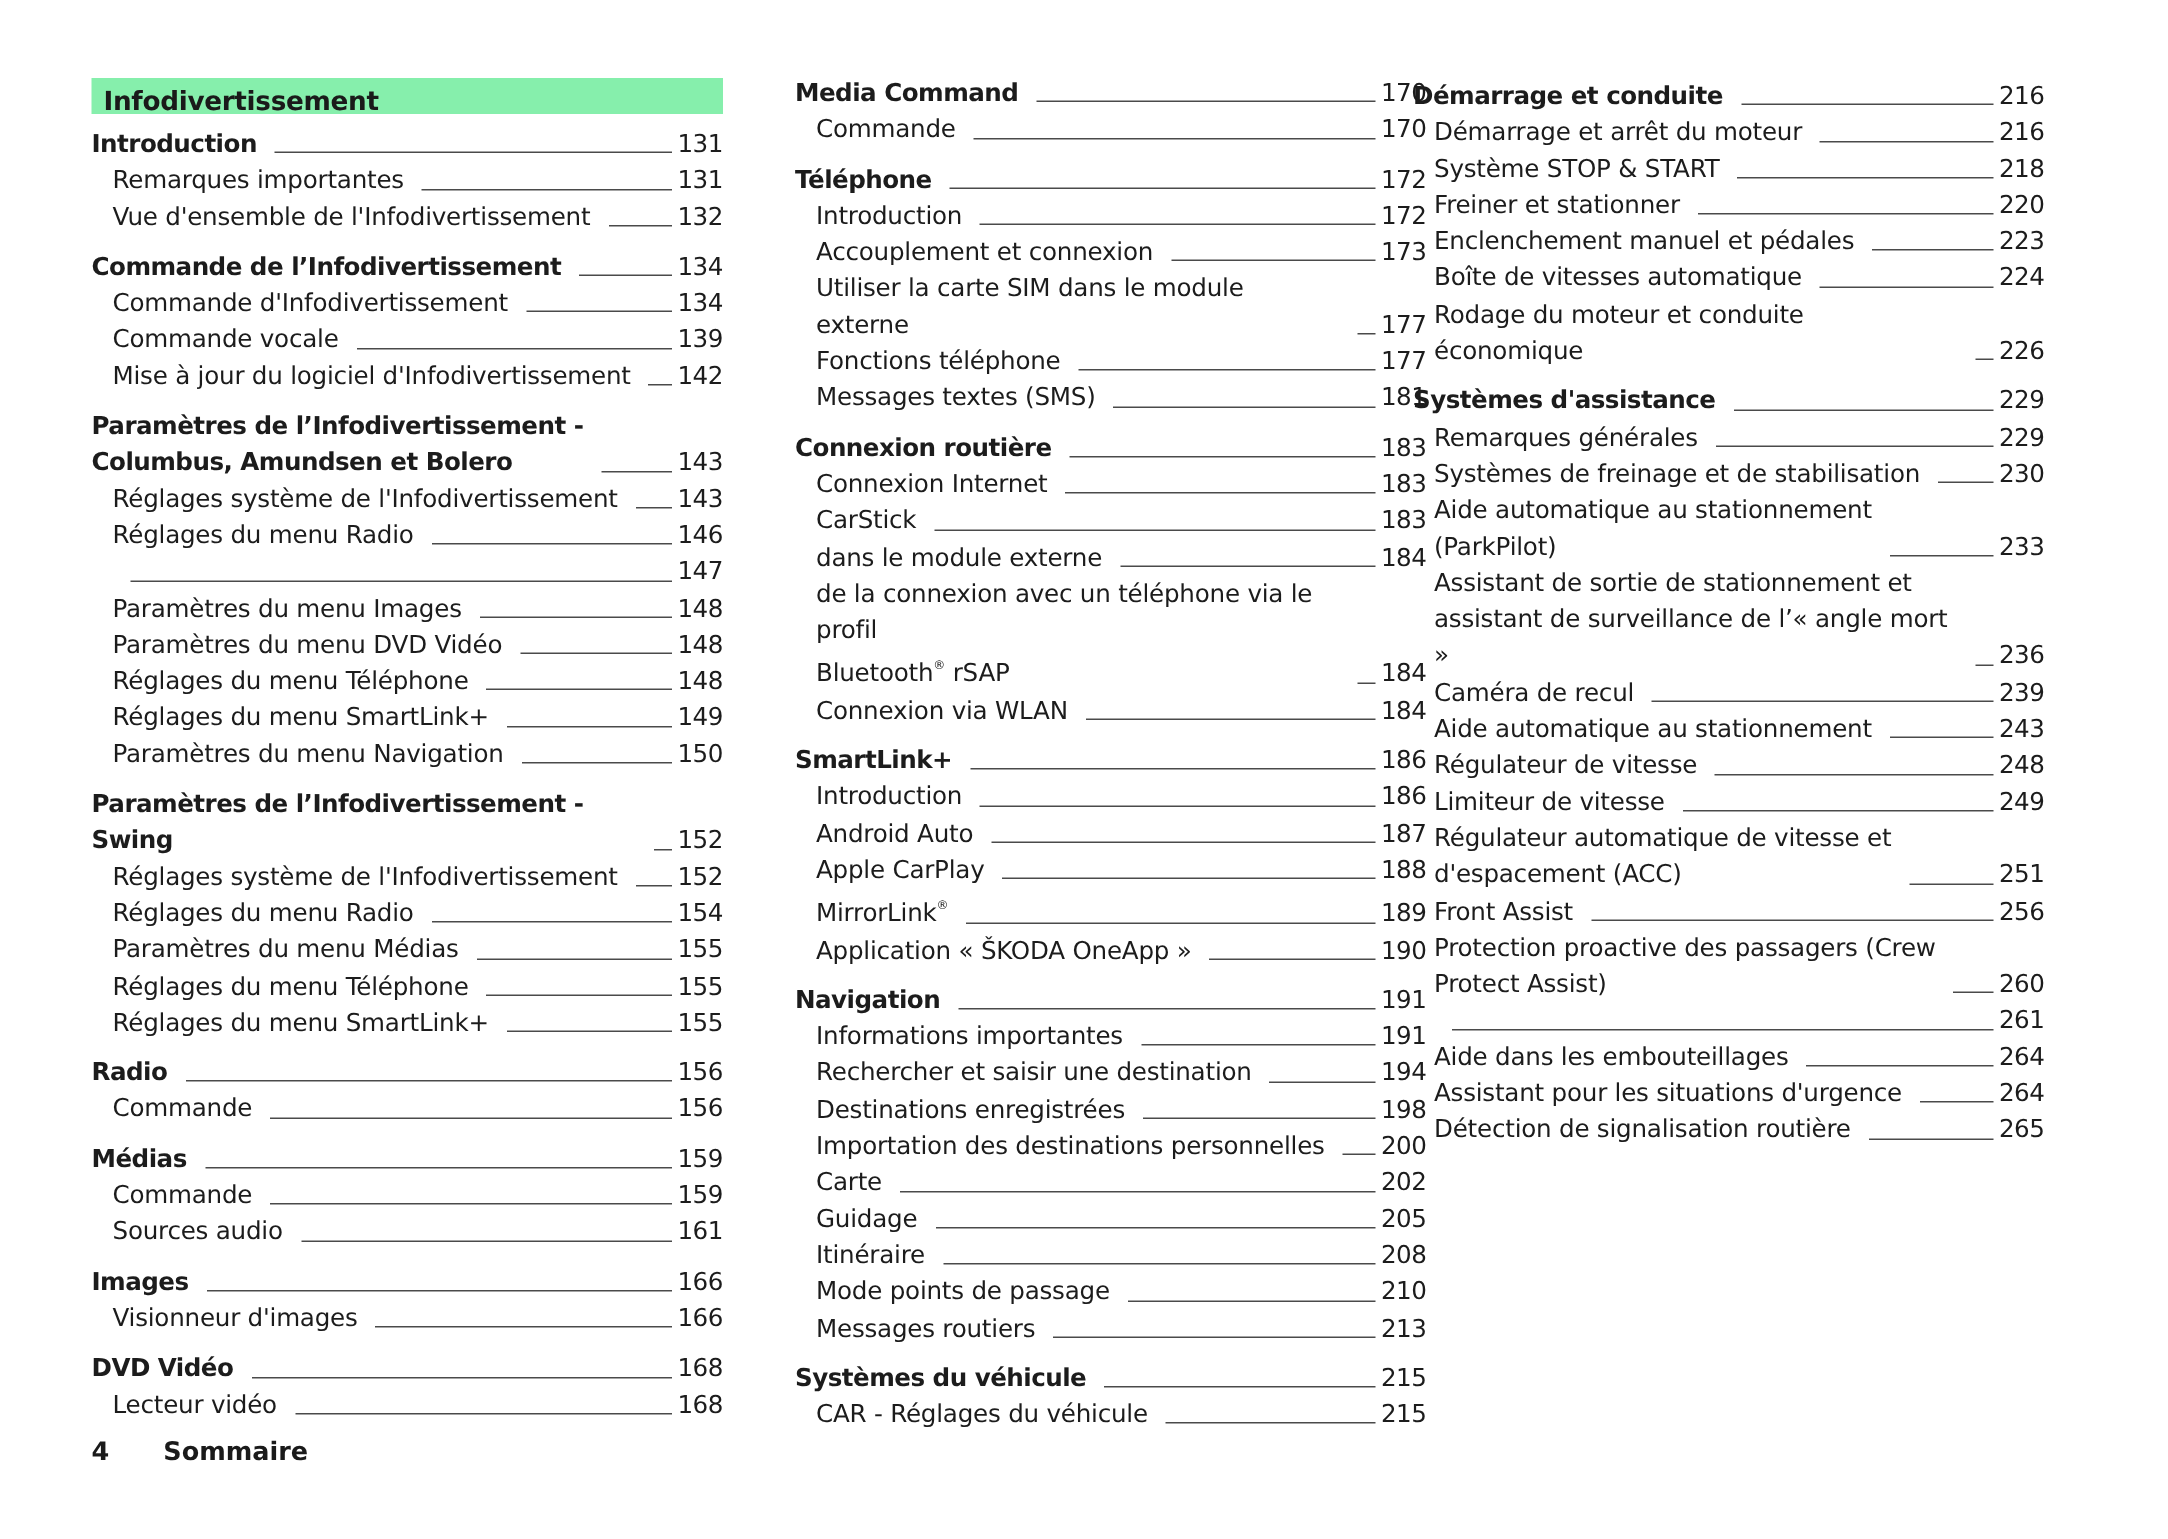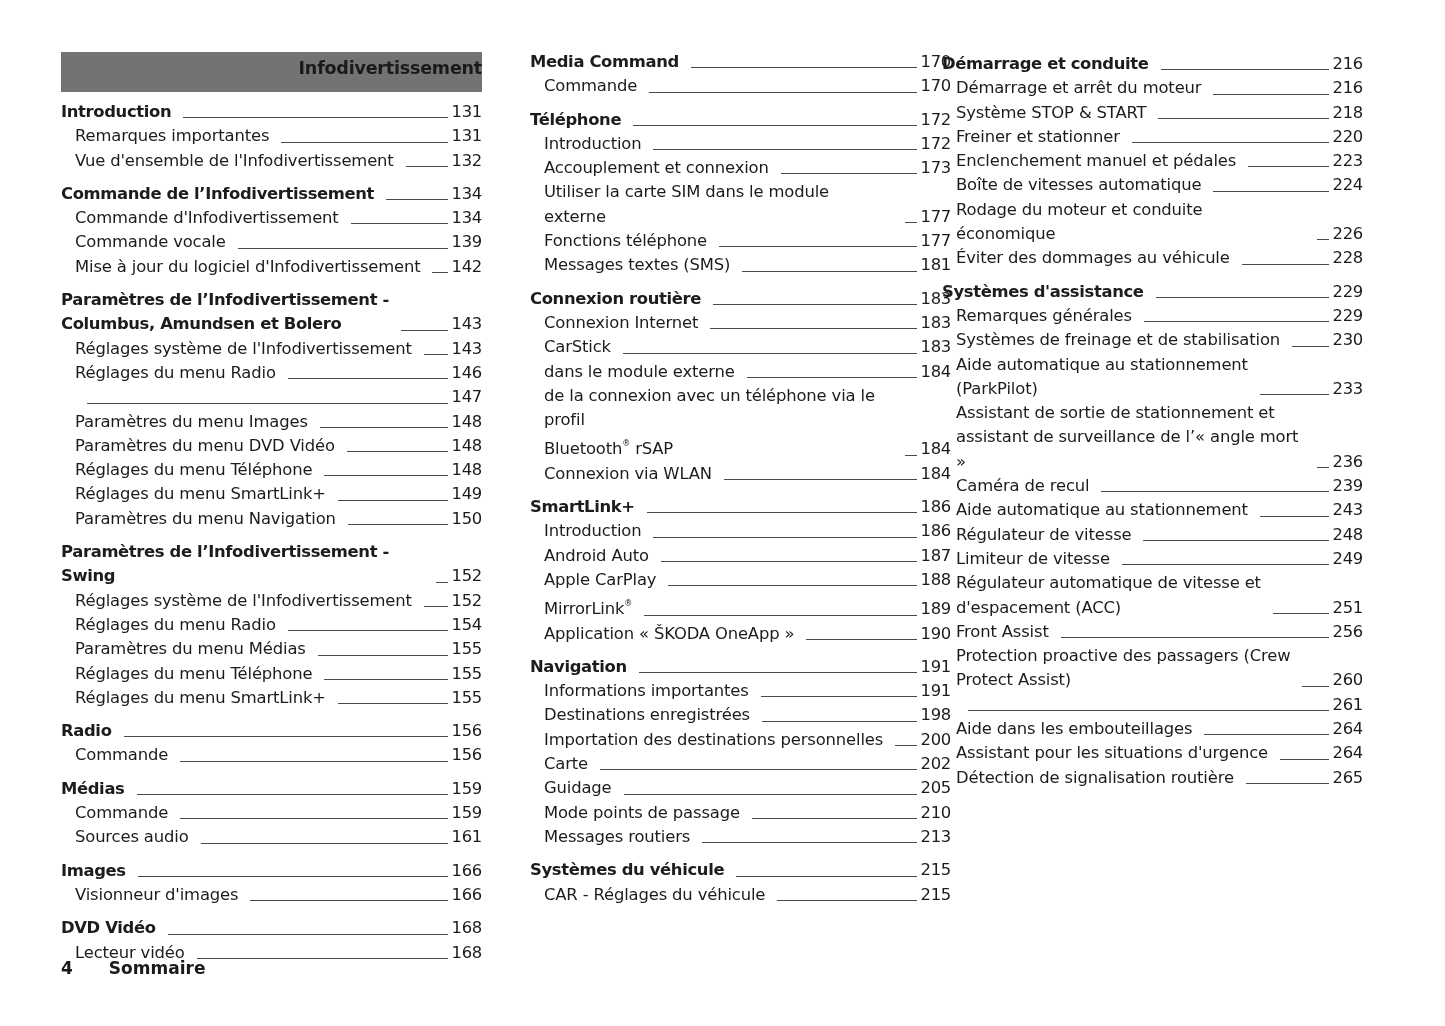--- a/index.html
+++ b/index.html
@@ -5,23 +5,23 @@
   html, body { margin: 0; padding: 0; background: #ffffff; }
   body {
     width: 1445px; height: 1026px; position: relative; overflow: hidden;
     font-family: "DejaVu Sans", sans-serif; color: #1c1c1c;
   }
   .col { position: absolute; top: 52px; width: 421px; }
   #col1 { left: 61px; }
   #col2 { left: 530px; top: 50px; }
   #col3 { left: 942px; }
   .band {
-    background: #737373; height: 40px; line-height: 33px;
+    background: #86efac; height: 24px; line-height: 33px;
     padding-left: 8px; font-weight: bold; font-size: 17.5px; letter-spacing: -0.2px;
-    margin-bottom: 8px; color: #1a1a1a; text-align: right;
+    margin-bottom: 8px; color: #1a1a1a;
   }
   .group { margin-bottom: 9px; }
   .entry {
     display: flex; align-items: flex-end;
     font-size: 16.4px; line-height: 24.3px; letter-spacing: -0.15px;
   }
   .entry.level1 { font-weight: bold; letter-spacing: -0.35px; }
   .entry.level2 { padding-left: 14px; }
   .entry .t { flex: 0 1 auto; white-space: pre-line; }
   .entry .lead {
@@ -328,38 +328,48 @@
         <span class="t">Navigation</span>
         <span class="lead"></span>
         <span class="p">191</span>
       </div>
       <div class="entry level2">
         <span class="t">Informations importantes</span>
         <span class="lead"></span>
         <span class="p">191</span>
       </div>
       <div class="entry level2">
+        <span class="t">Rechercher et saisir une destination</span>
+        <span class="lead"></span>
+        <span class="p">194</span>
+      </div>
+      <div class="entry level2">
         <span class="t">Destinations enregistrées</span>
         <span class="lead"></span>
         <span class="p">198</span>
       </div>
       <div class="entry level2">
         <span class="t">Importation des destinations personnelles</span>
         <span class="lead"></span>
         <span class="p">200</span>
       </div>
       <div class="entry level2">
         <span class="t">Carte</span>
         <span class="lead"></span>
         <span class="p">202</span>
       </div>
       <div class="entry level2">
         <span class="t">Guidage</span>
         <span class="lead"></span>
         <span class="p">205</span>
+      </div>
+      <div class="entry level2">
+        <span class="t">Itinéraire</span>
+        <span class="lead"></span>
+        <span class="p">208</span>
       </div>
       <div class="entry level2">
         <span class="t">Mode points de passage</span>
         <span class="lead"></span>
         <span class="p">210</span>
       </div>
       <div class="entry level2">
         <span class="t">Messages routiers</span>
         <span class="lead"></span>
         <span class="p">213</span>
@@ -407,25 +417,20 @@
       </div>
       <div class="entry level2">
         <span class="t">Boîte de vitesses automatique</span>
         <span class="lead"></span>
         <span class="p">224</span>
       </div>
       <div class="entry level2">
         <span class="t">Rodage du moteur et conduite économique</span>
         <span class="lead"></span>
         <span class="p">226</span>
-      </div>
-      <div class="entry level2">
-        <span class="t">Éviter des dommages au véhicule</span>
-        <span class="lead"></span>
-        <span class="p">228</span>
       </div>
     </div>
     <div class="group">
       <div class="entry level1">
         <span class="t">Systèmes d'assistance</span>
         <span class="lead"></span>
         <span class="p">229</span>
       </div>
       <div class="entry level2">
         <span class="t">Remarques générales</span>

